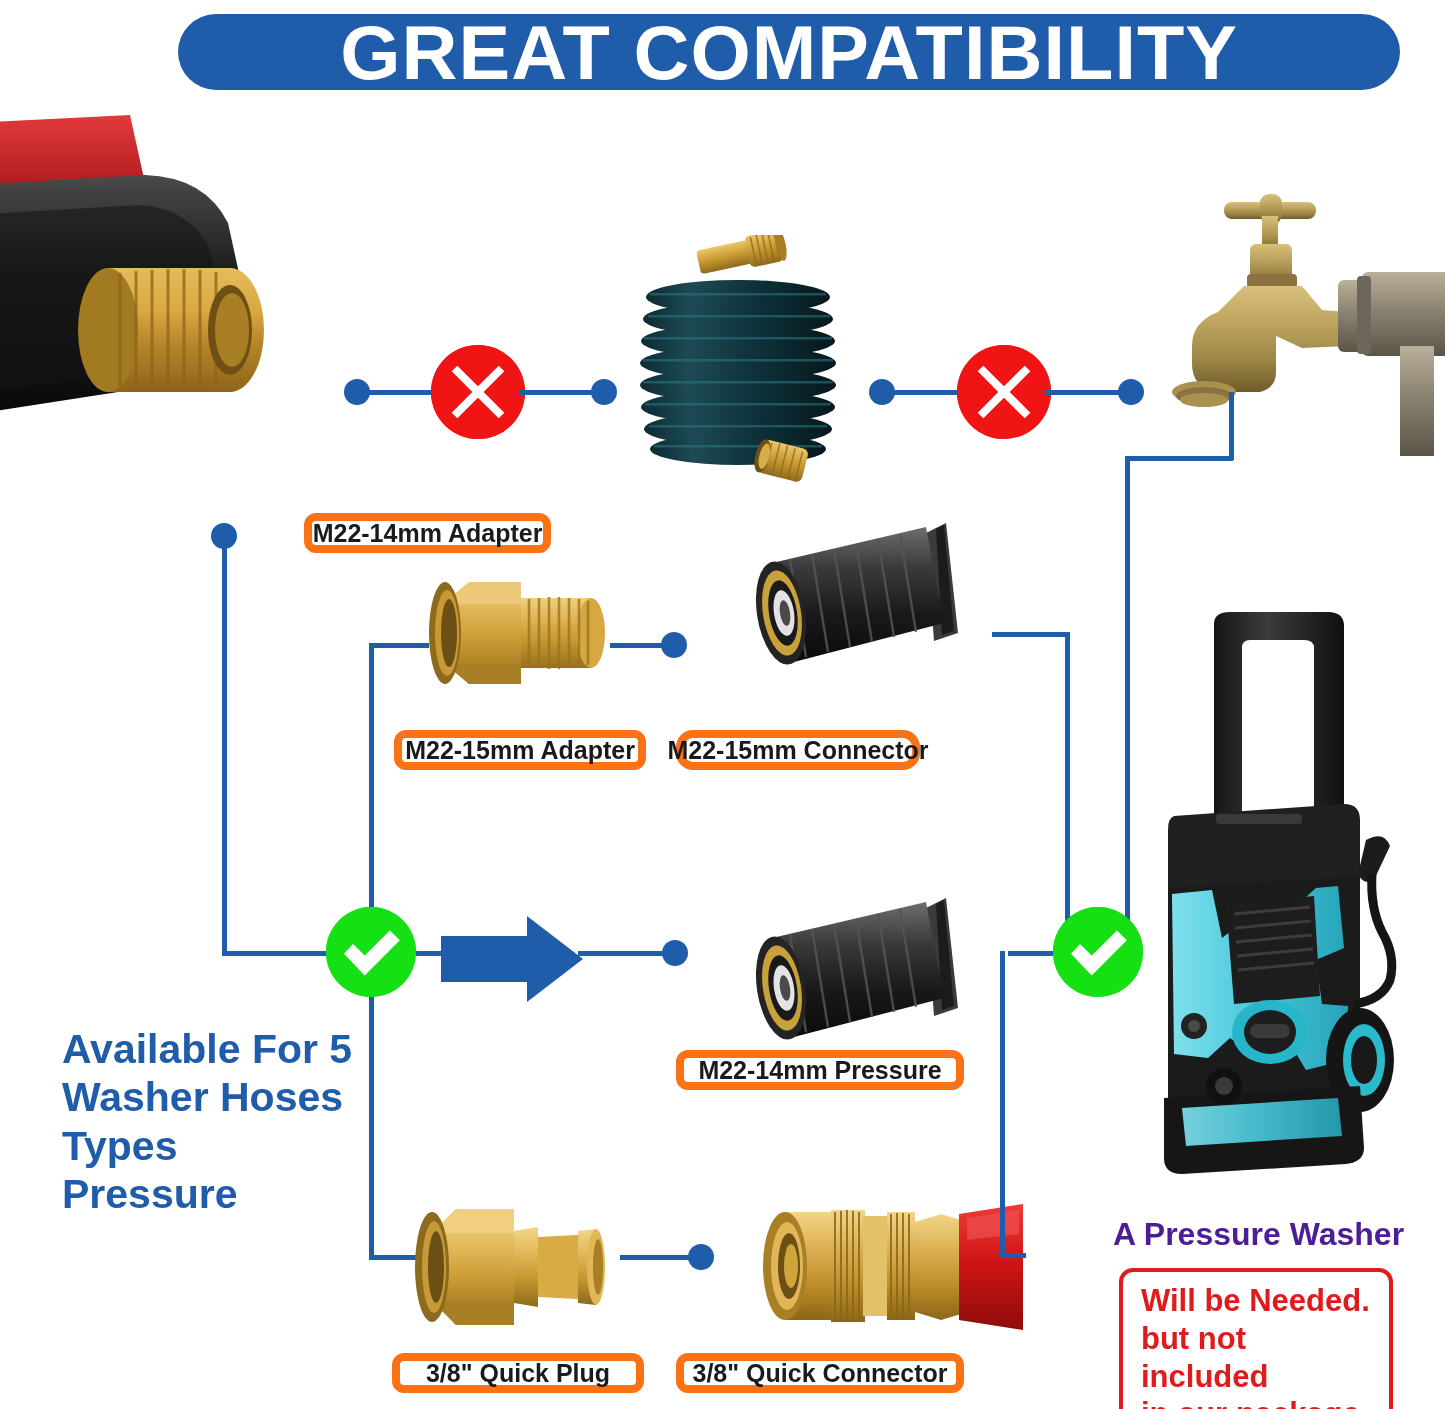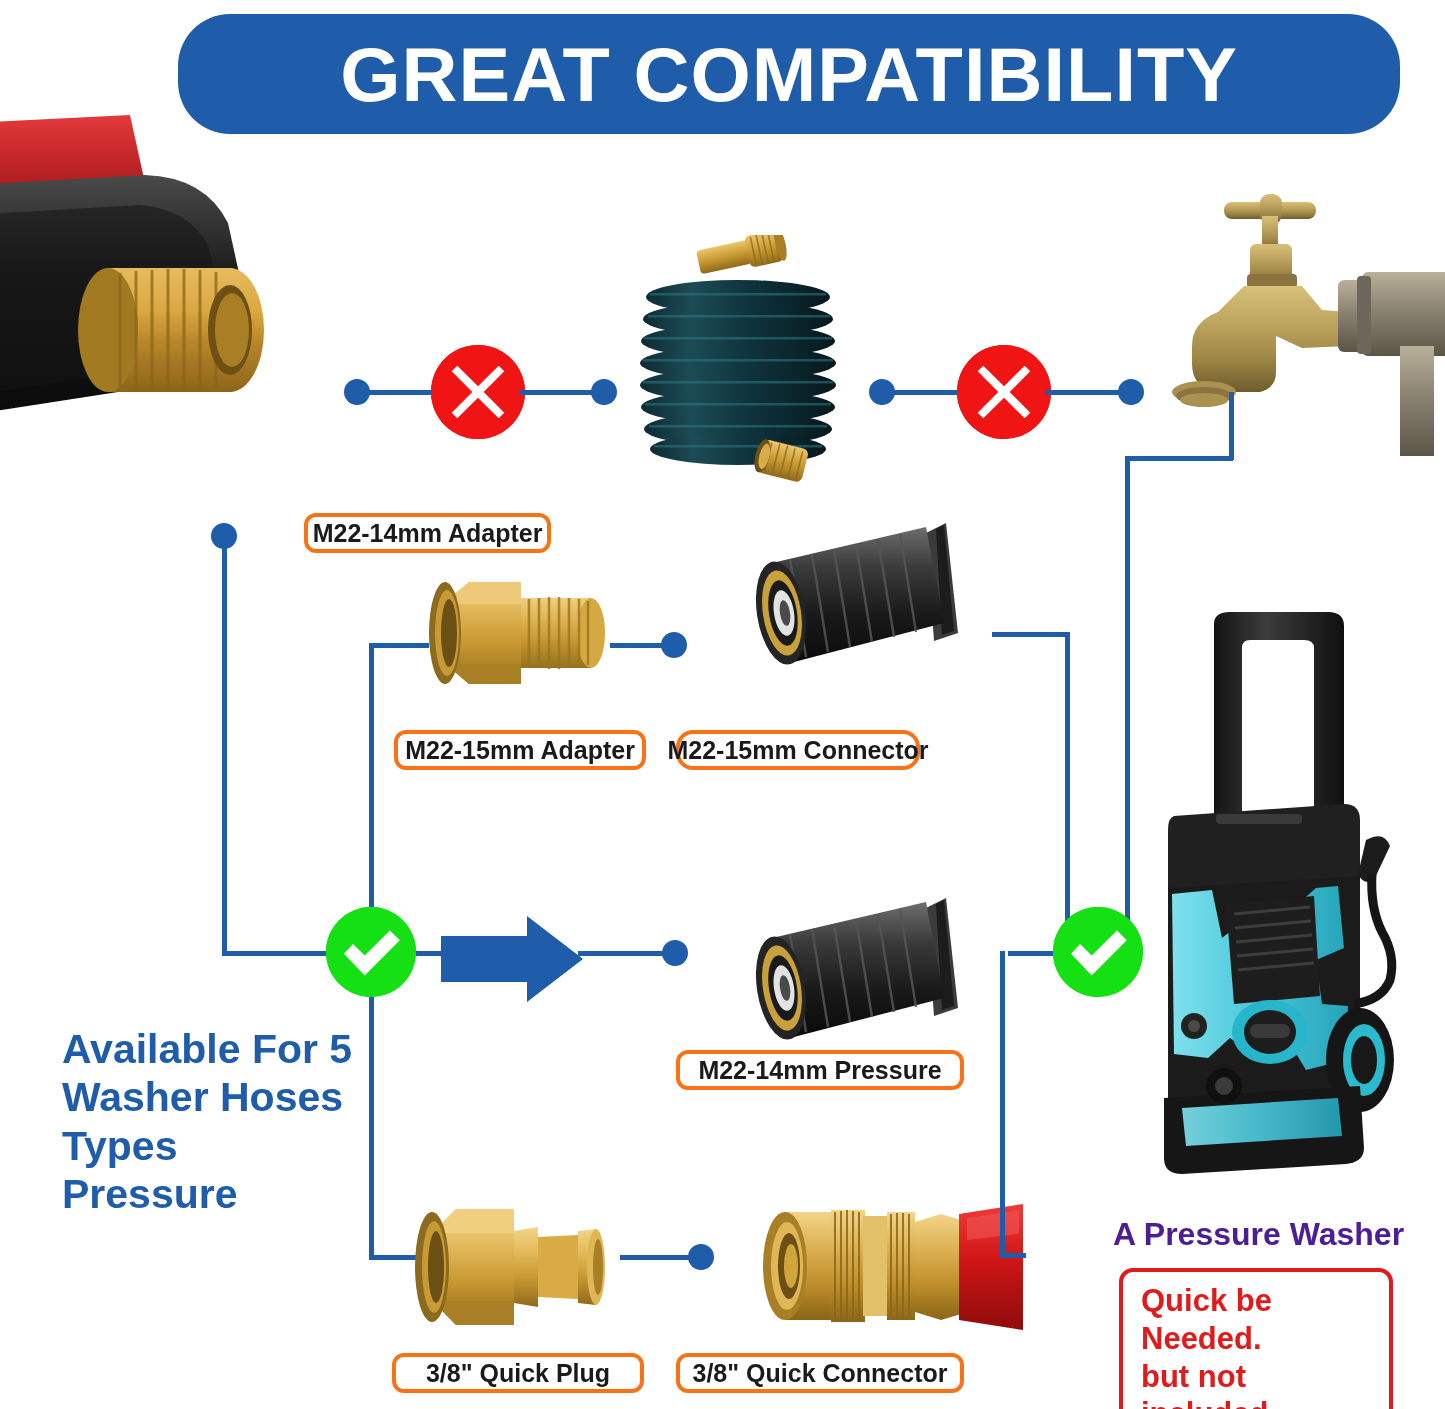--- a/index.html
+++ b/index.html
@@ -7,21 +7,21 @@
     width: 1445px; height: 1409px;
     background: #ffffff;
     font-family: "Liberation Sans", sans-serif;
     overflow: hidden;
     position: relative;
   }
   #stage { position: absolute; inset: 0; }
 
   
   .header-pill {
-    position: absolute; left: 178px; top: 14px; width: 1222px; height: 120px;
+    position: absolute; left: 178px; top: 14px; width: 1222px; height: 76px;
     background: #1f5caa; border-radius: 52px;
     display: flex; align-items: center; justify-content: center;
   }
   .header-pill span {
     color: #ffffff; font-size: 76px; font-weight: bold;
     letter-spacing: 1px; white-space: nowrap;
     transform: scaleX(1.02);
   }
   .subheader {
     position: absolute; left: 0; top: 142px; width: 1445px;
@@ -46,21 +46,21 @@
   .badge.cross { background: #f01414; }
   .badge.check { background: #14e014; }
   .badge svg { display: block; }
 
   
   .arrow { position: absolute; }
 
   
   .chip {
     position: absolute;
-    border: 4px solid #f97316; border-radius: 12px; background: #ffffff;
+    border: 8px solid #f97316; border-radius: 12px; background: #ffffff;
     display: flex; align-items: center; justify-content: center;
     color: #1a1a1a; font-size: 25px; font-weight: bold; white-space: nowrap;
     padding: 0 14px;
   }
 
   
   .blue-text {
     position: absolute; color: #1f5caa; font-size: 41px; font-weight: bold;
     line-height: 1.18;
   }
@@ -538,18 +538,18 @@
 
   <div class="blue-text" style="left:62px; top:1025px; width:300px;">
     <div>Available For 5</div>
     <div>Washer Hoses</div>
     <div>Types Pressure</div>
   </div>
 
   <div class="blue-caption" style="left:1113px; top:1216px;">A Pressure Washer</div>
 
   <div class="red-box" style="left:1119px; top:1268px; width:274px;">
-    <div>Quick be Needed.</div>
+    <div>Will be Needed.</div>
     <div>but not included</div>
     <div>in our package.</div>
   </div>
 
 </div>
 
 </body></html>

